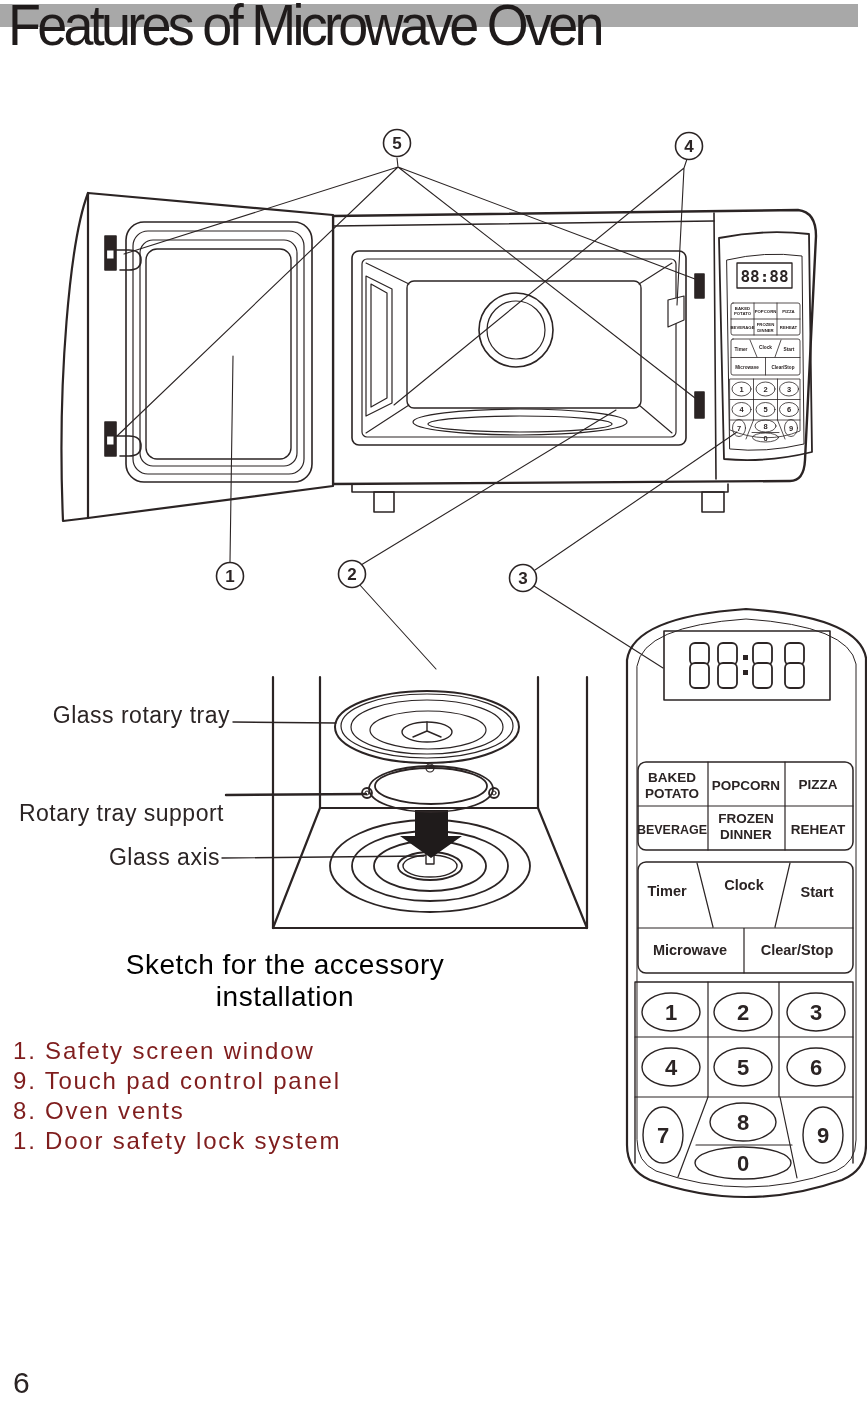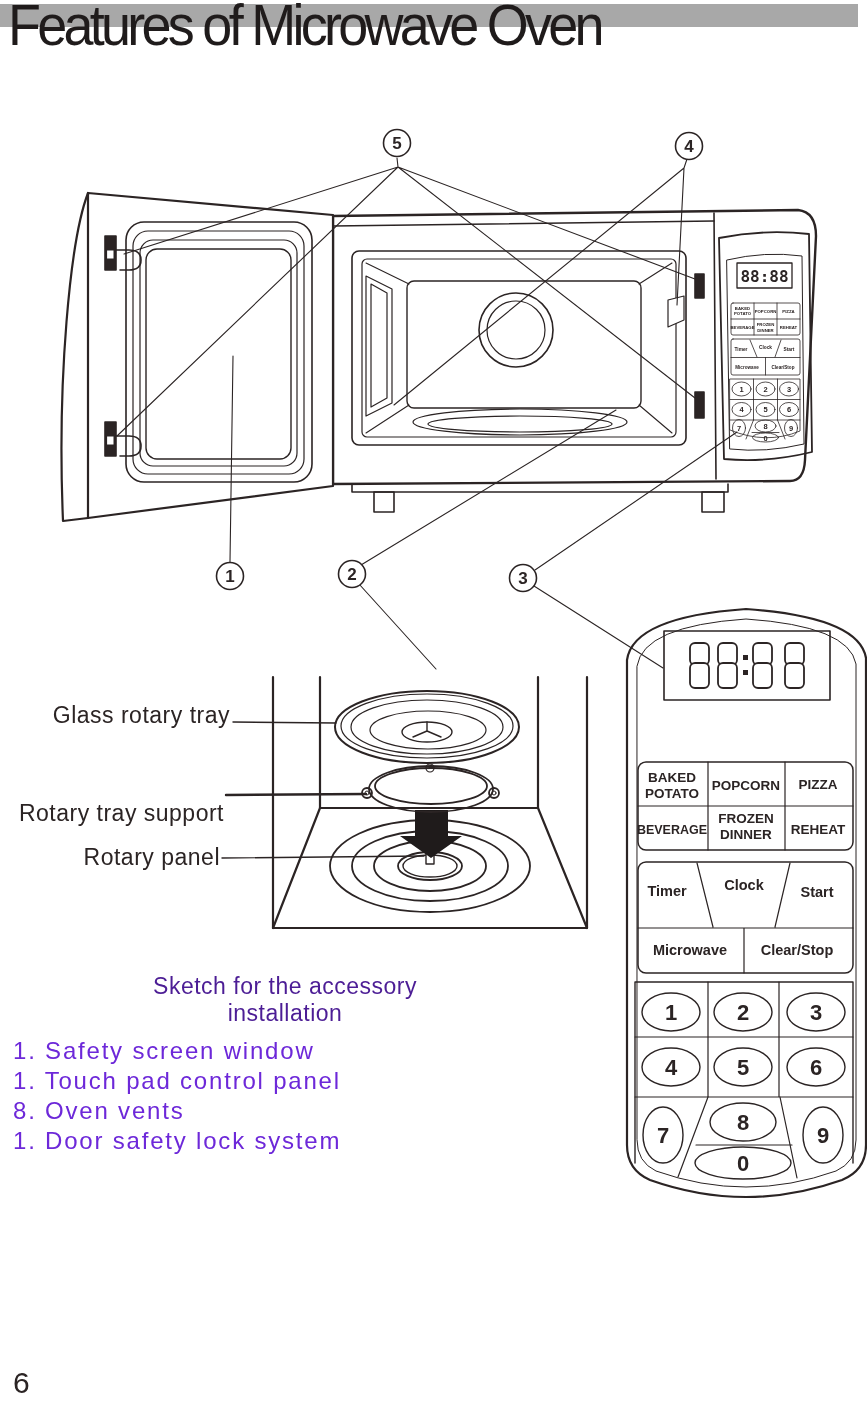--- a/index.html
+++ b/index.html
@@ -8,23 +8,23 @@
   #titlebar{position:absolute;left:0;top:4px;width:858px;height:23px;background:#a8a8a8;}
   #title{position:absolute;left:8px;top:0px;height:52px;line-height:50px;
          font-size:58px;letter-spacing:-4px;white-space:nowrap;color:#1f1b1b;
          transform:scaleX(0.93);transform-origin:left top;}
   svg{position:absolute;left:0;top:0;}
   .lbl{position:absolute;font-size:23px;letter-spacing:0.5px;color:#2b2424;white-space:nowrap;}
   #lbl-tray{left:0;top:702px;width:230px;text-align:right;}
   #lbl-support{left:0;top:780px;width:224px;text-align:right;margin-top:20px;}
   #lbl-axis{left:0;top:844px;width:220px;text-align:right;}
   #caption{position:absolute;left:100px;top:949px;width:370px;text-align:center;
-           font-size:23px;letter-spacing:0.5px;color:#4c1d95;margin-top:24px;}
+           font-size:28px;letter-spacing:0.5px;color:#000000;}
   #featlist{position:absolute;left:13px;top:1036px;font-size:24px;letter-spacing:1.8px;
-            line-height:30px;color:#6d28d9;}
+            line-height:30px;color:#7f1d1d;}
   #pagenum{position:absolute;left:13px;top:1366px;font-size:30px;color:#2b2424;}
   .seg{fill:#ffffff;stroke:#2b2424;stroke-width:1.8;}
   text{fill:#2b2424;}
   .bt{font-family:"Liberation Sans",sans-serif;font-weight:bold;}
 </style>
 </head>
 <body>
 
 <div id="page">
 
@@ -284,25 +284,25 @@
         <text x="739" y="431">7</text>
         <text x="765.5" y="429">8</text>
         <text x="791" y="431">9</text>
         <text x="765.5" y="440.5">0</text>
       </g>
     </g>
   </svg>
 
   <div id="lbl-tray" class="lbl">Glass rotary tray</div>
   <div id="lbl-support" class="lbl">Rotary tray support</div>
-  <div id="lbl-axis" class="lbl">Rotary panel</div>
+  <div id="lbl-axis" class="lbl">Glass axis</div>
 
   <div id="caption">Sketch for the accessory installation</div>
 
   <div id="featlist">
     <div>1. Safety screen window</div>
-    <div>1. Touch pad control panel</div>
+    <div>9. Touch pad control panel</div>
     <div>8. Oven vents</div>
     <div>1. Door safety lock system</div>
   </div>
 
   <div id="pagenum">6</div>
 </div>
 
 </body></html>

